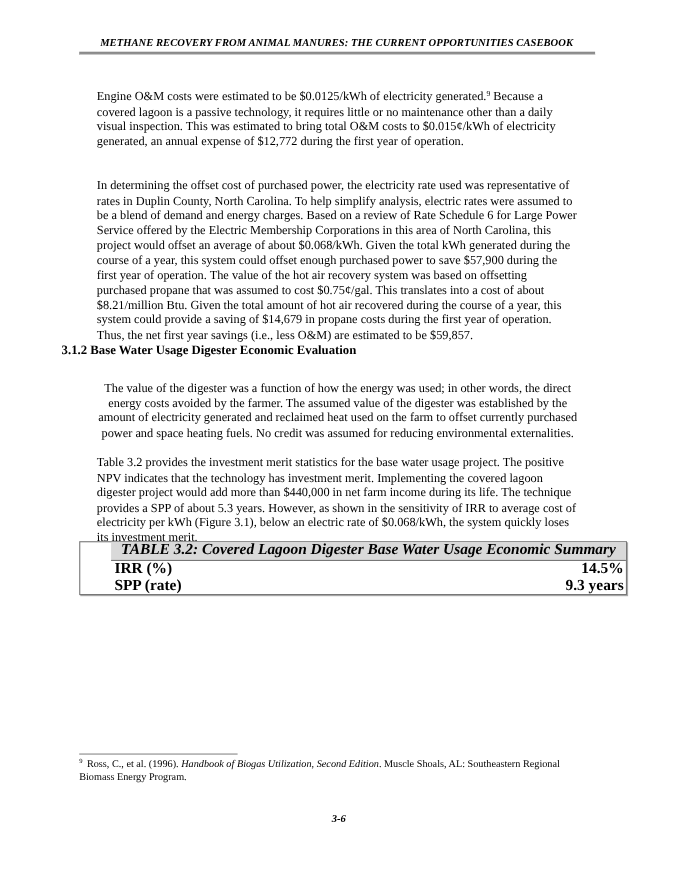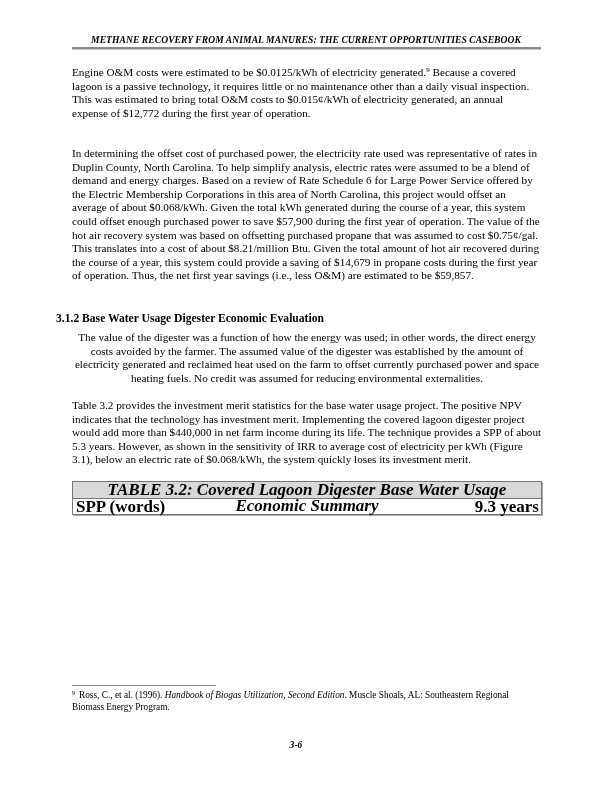--- a/index.html
+++ b/index.html
@@ -14,41 +14,41 @@
       padding-bottom: 18px;
     }
     .header-rule {
       position: absolute; left: 72px; top: 47px; width: 469px; height: 2px;
       background: #8a8a8a; border-bottom: 1px solid #c8c8c8;
     }
     .body-text {
       position: absolute; left: 72px; width: 470px;
       font-size: 11.2px; line-height: 13.6px;
     }
-    p { margin: 0; }
+    p { margin: 16px; }
     sup { font-size: 7px; line-height: 0; vertical-align: 4px; }
     .p1 { top: 66px; }
     .p2 { top: 147px; }
     .heading { position: absolute; left: 56px; top: 312px; font-size: 11.6px; font-weight: bold; }
     .p3 { top: 331px; text-align: center; }
     .p4 { top: 399px; }
     .table {
-      position: absolute; left: 72px; top: 481px; width: 468px;
+      position: absolute; left: 72px; top: 492px; width: 468px;
       border: 1px solid #777; box-shadow: 1px 1px 0 #aaa;
-      font-size: 17px; font-weight: bold; border-collapse: collapse;
+      font-size: 14px; font-weight: bold; border-collapse: collapse; padding-left: 28px;
     }
     .table-caption {
       background: #d9d9d9; text-align: center; font-style: italic;
       border-bottom: 1px solid #777; height: 16px; line-height: 16px;
     }
     .table-row { display: flex; justify-content: space-between; height: 15px; line-height: 15px; padding: 0 2px 0 3px; }
     .fn-rule { position: absolute; left: 72px; top: 685px; width: 144px; height: 1px; background: #888; }
     .footnote { position: absolute; left: 72px; top: 689px; width: 470px; font-size: 9.3px; line-height: 12px; }
     .footnote sup { font-size: 6px; vertical-align: 3px; margin-right: 4px; }
-    .page-num { position: absolute; left: 0; width: 592px; top: 739px; text-align: center; font-size: 9.6px; font-weight: bold; font-style: italic; }
+    .page-num { position: absolute; left: 12px; width: 592px; top: 739px; text-align: center; font-size: 9.6px; font-weight: bold; font-style: italic; }
   </style>
 </head>
 <body>
 
 <div class="header">METHANE RECOVERY FROM ANIMAL MANURES: THE CURRENT OPPORTUNITIES CASEBOOK</div>
 <div class="header-rule"></div>
 
 <div class="body-text p1">
   <p><span>Engine O&amp;M costs were estimated to be $0.0125/kWh of electricity generated.</span><sup>9</sup><span> Because a covered lagoon is a passive technology, it requires little or no maintenance other than a daily visual inspection. This was estimated to bring total O&amp;M costs to $0.015¢/kWh of electricity generated, an annual expense of $12,772 during the first year of operation.</span></p>
 </div>
@@ -63,21 +63,25 @@
   <p>The value of the digester was a function of how the energy was used; in other words, the direct energy costs avoided by the farmer. The assumed value of the digester was established by the amount of electricity generated and reclaimed heat used on the farm to offset currently purchased power and space heating fuels. No credit was assumed for reducing environmental externalities.</p>
 </div>
 
 <div class="body-text p4">
   <p>Table 3.2 provides the investment merit statistics for the base water usage project. The positive NPV indicates that the technology has investment merit. Implementing the covered lagoon digester project would add more than $440,000 in net farm income during its life. The technique provides a SPP of about 5.3 years. However, as shown in the sensitivity of IRR to average cost of electricity per kWh (Figure 3.1), below an electric rate of $0.068/kWh, the system quickly loses its investment merit.</p>
 </div>
 
 <div class="table">
   <div class="table-caption">TABLE 3.2: Covered Lagoon Digester Base Water Usage Economic Summary</div>
   <div class="table-row">
-    <span>SPP (words)</span>
+    <span>IRR (%)</span>
+    <span>14.5%</span>
+  </div>
+  <div class="table-row">
+    <span>SPP (rate)</span>
     <span>9.3 years</span>
   </div>
 </div>
 
 <div class="fn-rule"></div>
 <div class="footnote">
   <sup>9</sup><span>Ross, C., et al. (1996). </span><i>Handbook of Biogas Utilization, Second Edition</i><span>. Muscle Shoals, AL: Southeastern Regional Biomass Energy Program.</span>
 </div>
 
 <div class="page-num">3-6</div>

